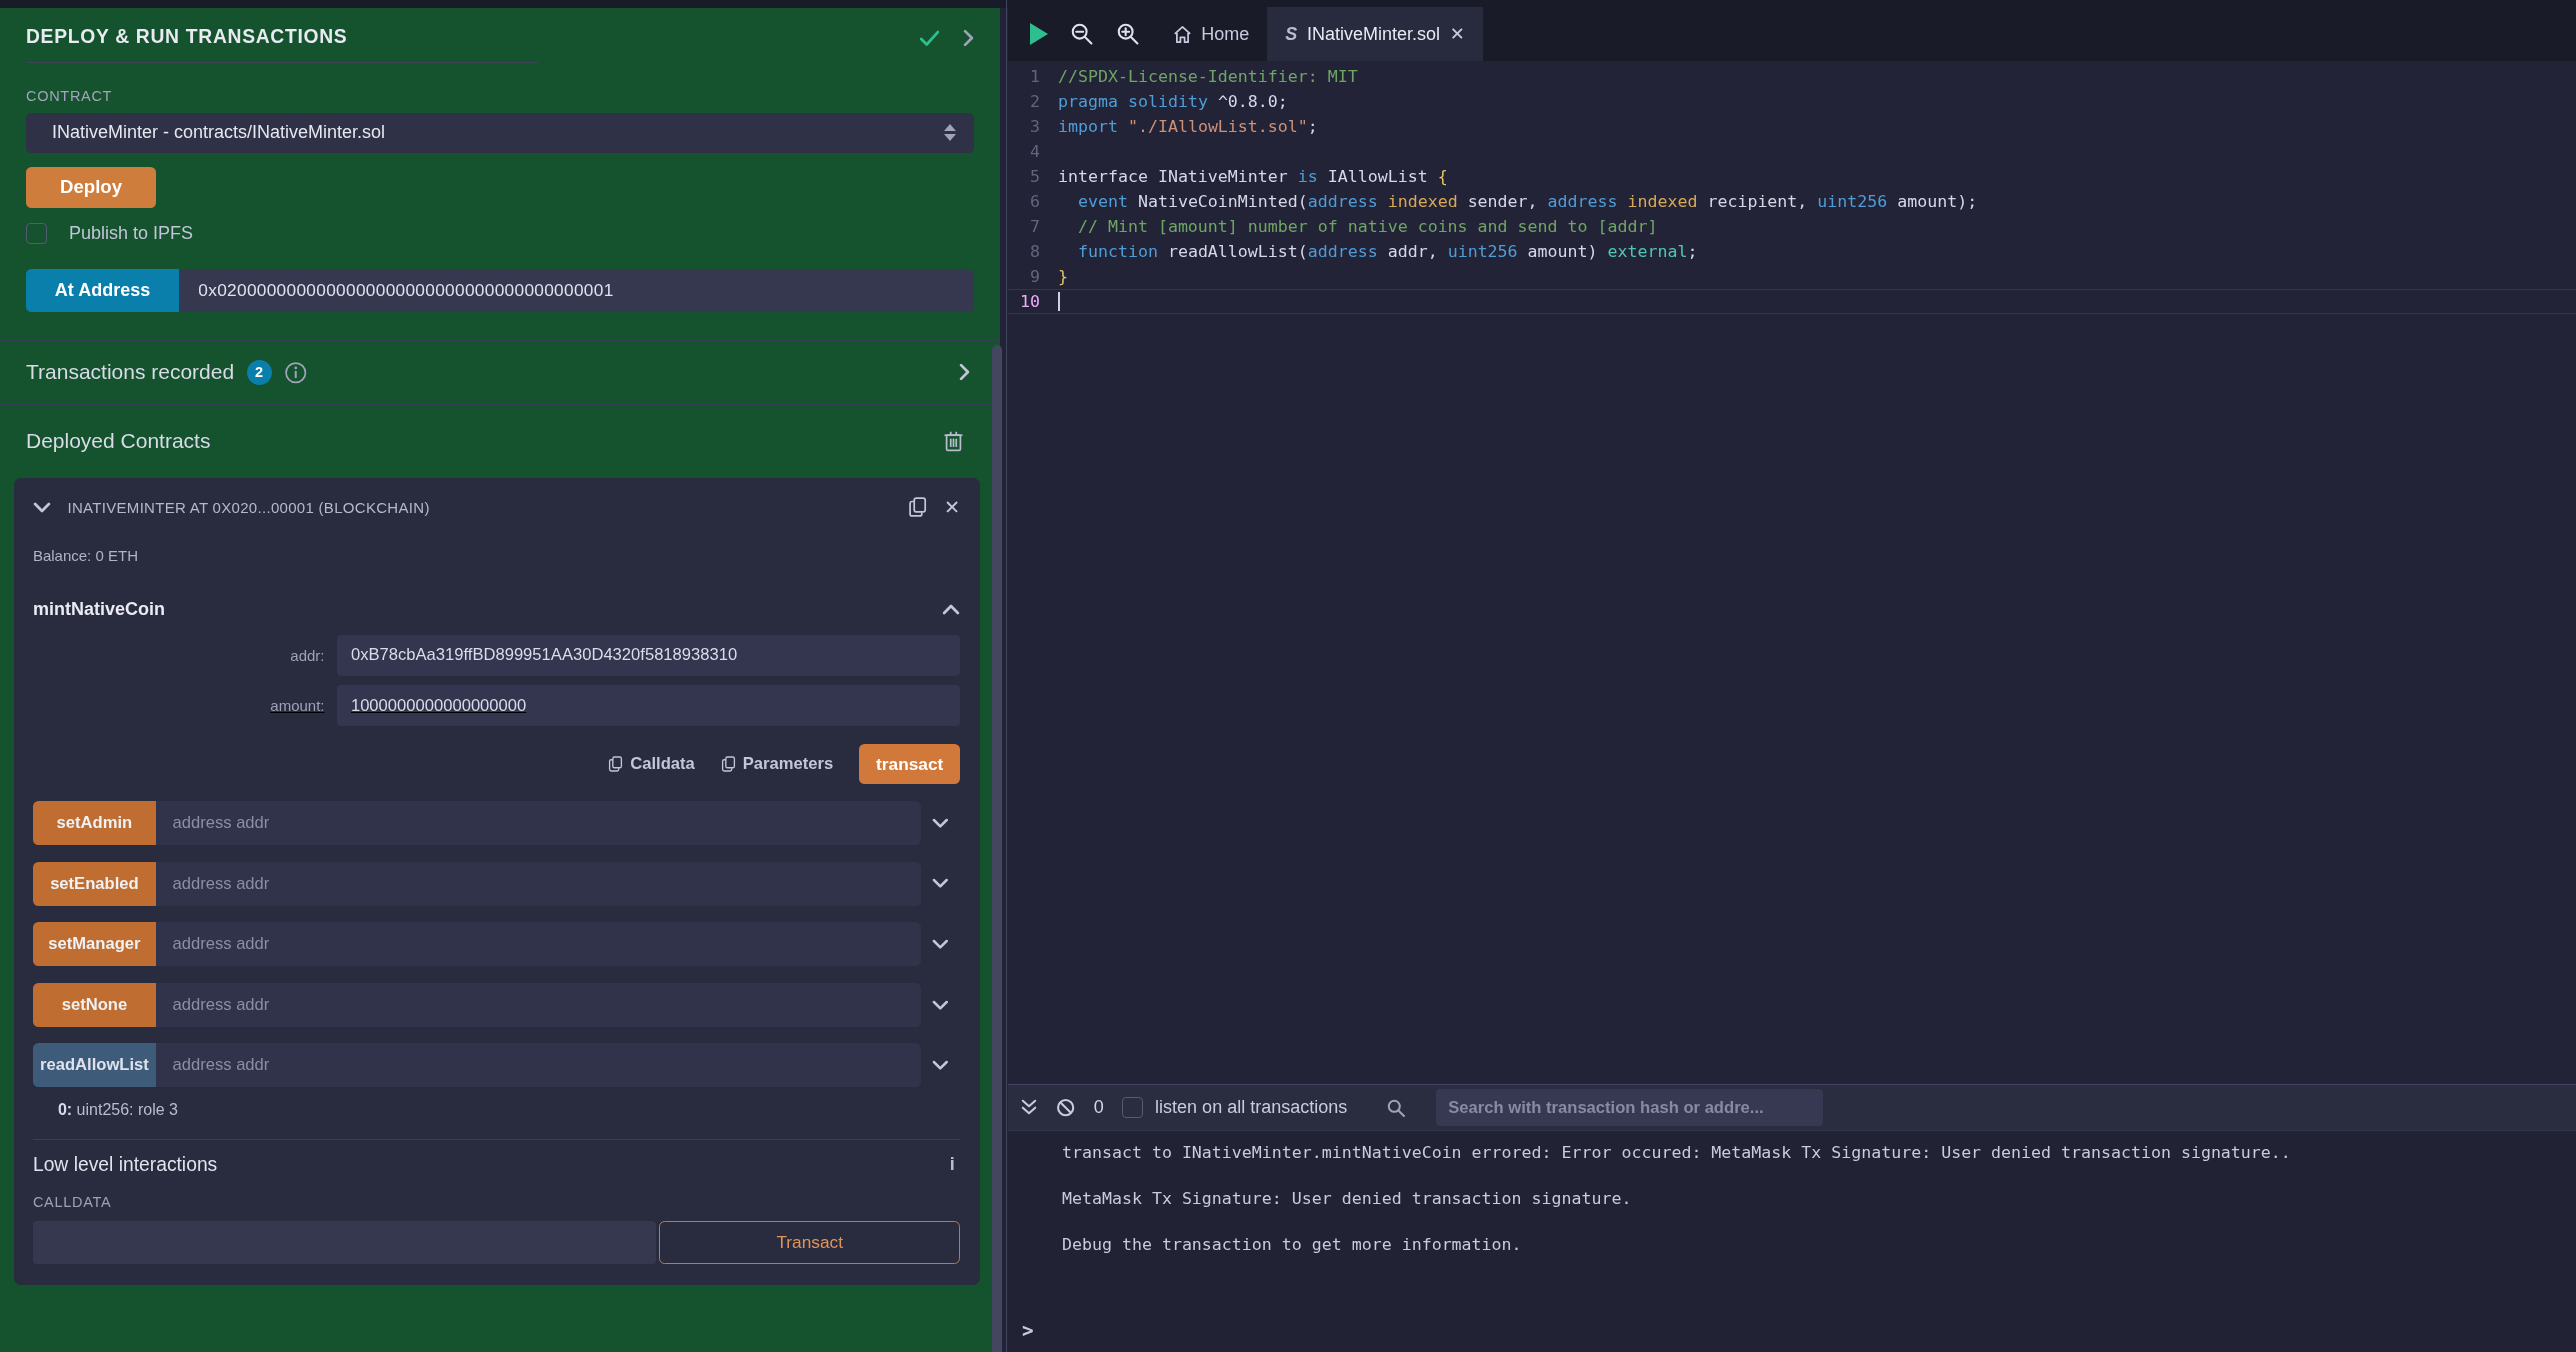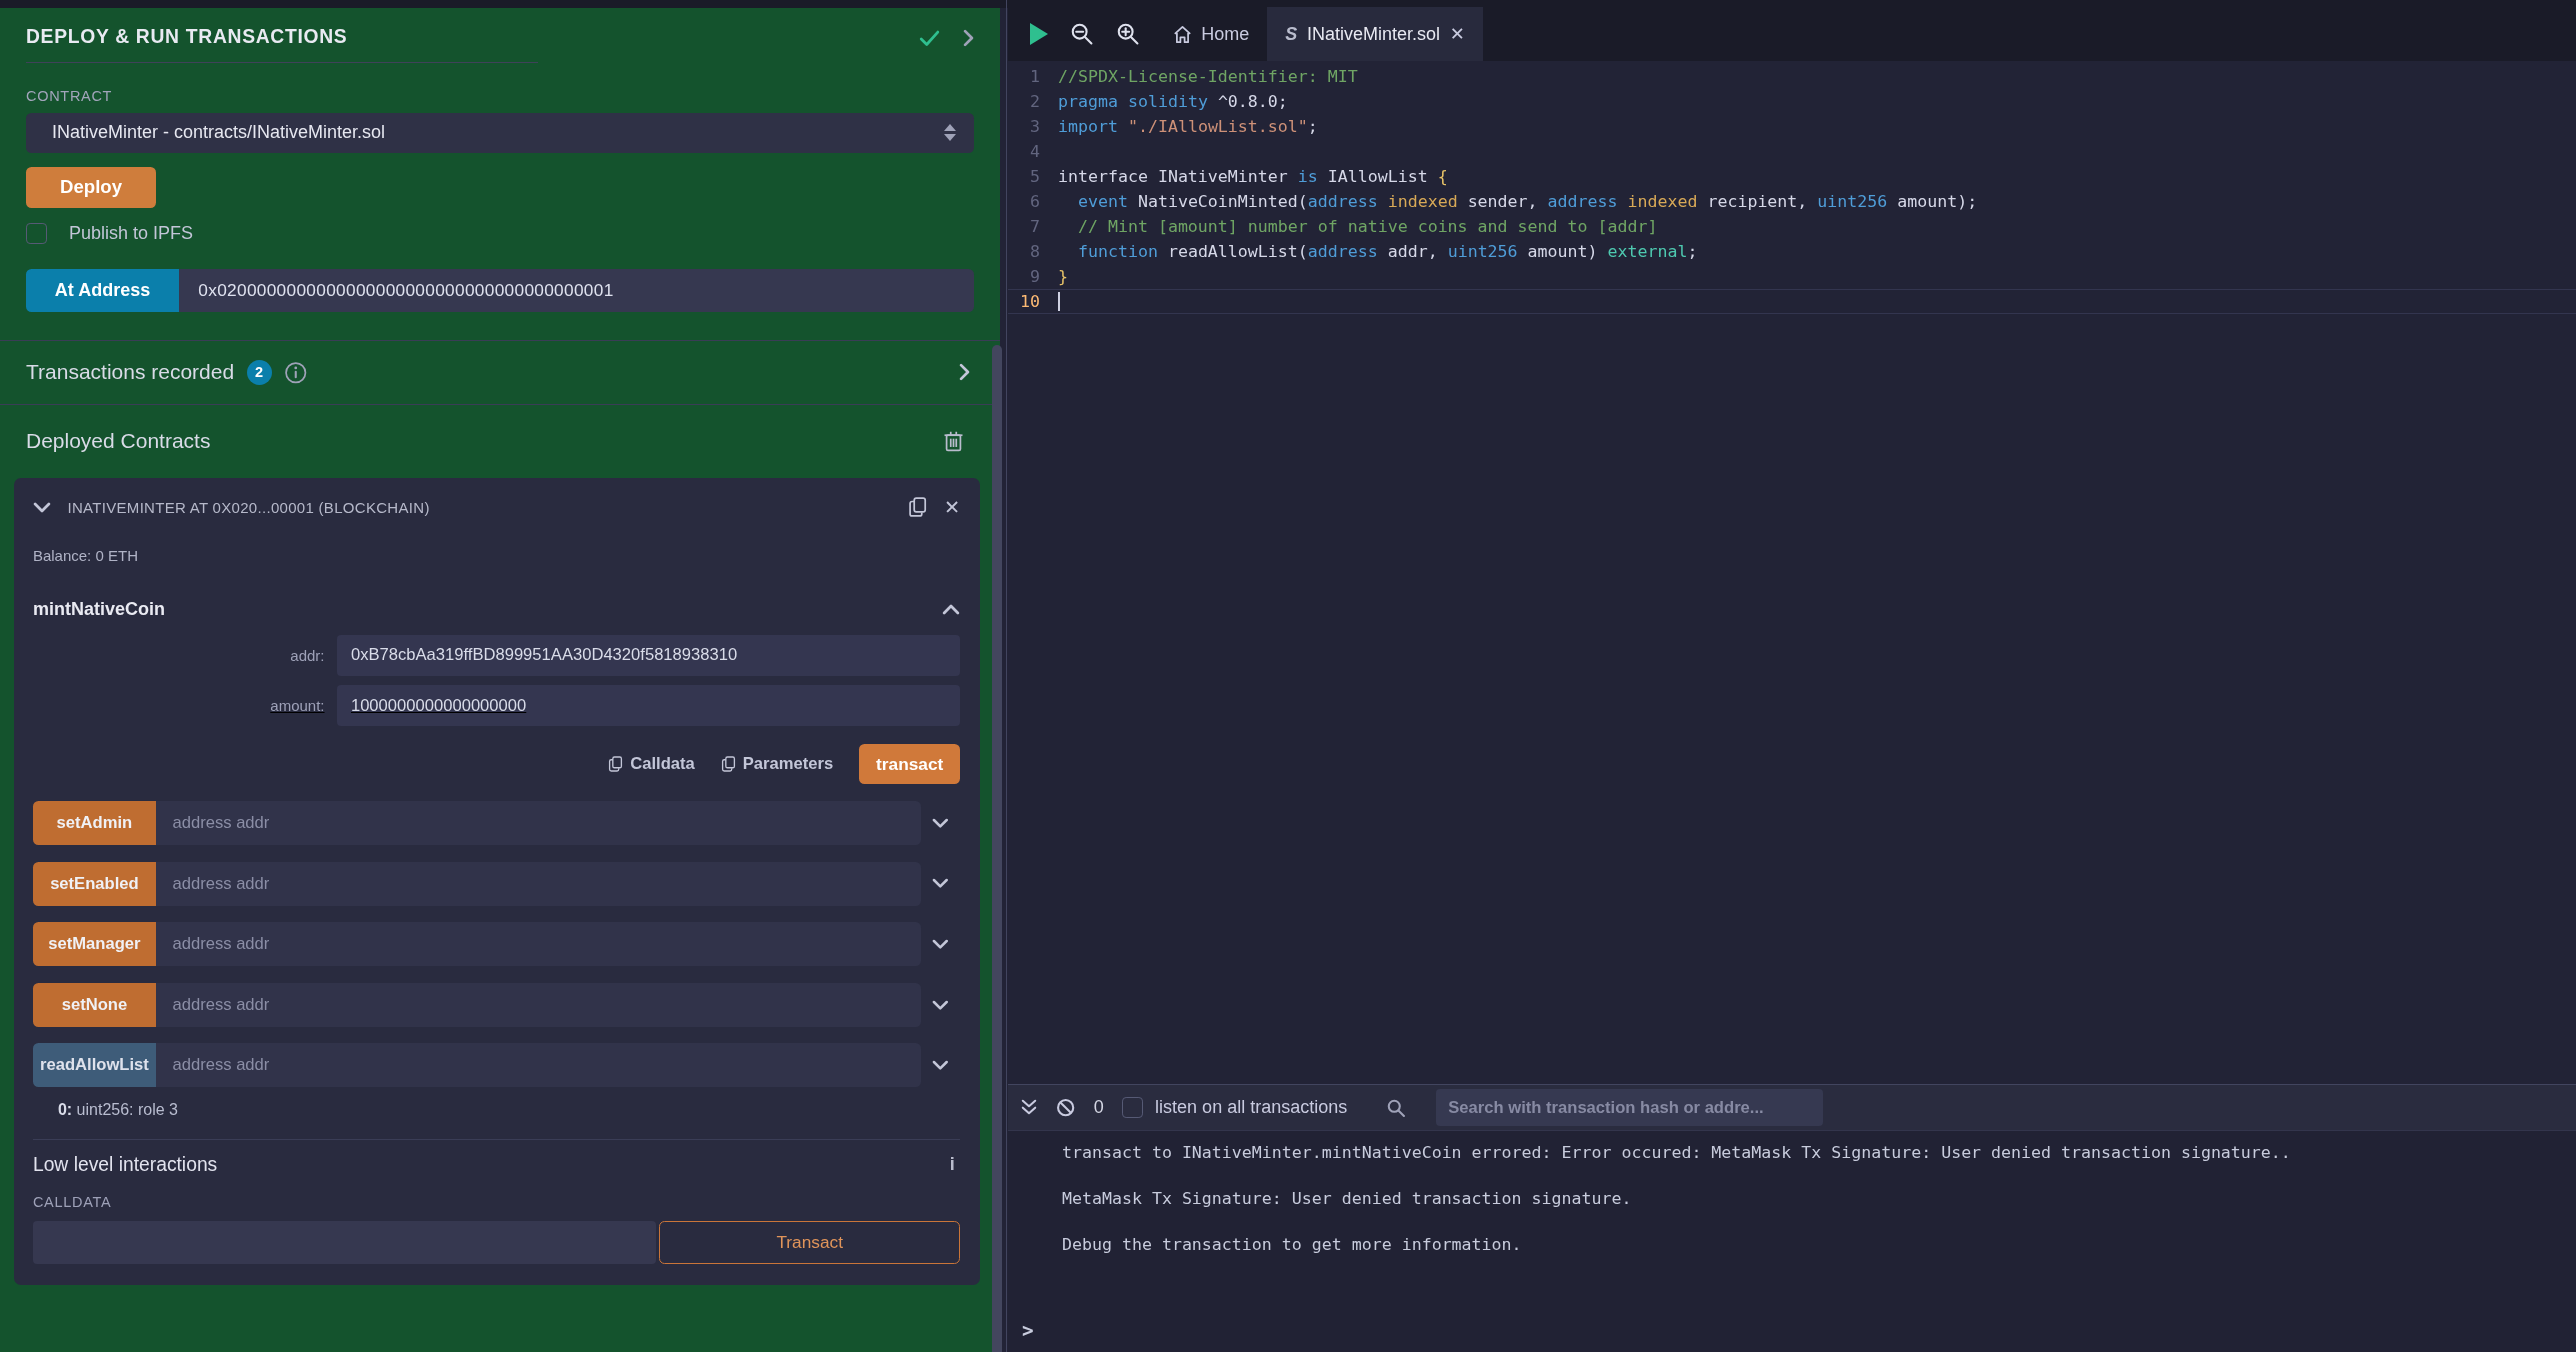--- a/index.html
+++ b/index.html
@@ -96,21 +96,21 @@
     color:#c9cbe0; font-size:18px; height:54px; }
   .file-tab { display:flex; align-items:center; gap:9.7px; padding:0 18px; height:54px;
     background:#282a3d; color:#e8e9f2; font-size:18px; align-self:flex-end; }
   .sol-icon { font-size:18px; font-weight:bold; color:#b9bccd; font-style:italic; }
   .tab-close { color:#c9cbe0; font-size:18px; }
 
   .editor { flex:1; position:relative; background:#222336; overflow:hidden; }
   .code { padding-top:2.8px; }
   .code-line { display:flex; height:25px; align-items:center; font-family:"DejaVu Sans Mono",monospace; font-size:16.6px; }
   .gutter { width:50px; text-align:right; padding-right:18px; color:#62657f; flex:none; }
-  .code-line.current .gutter { color:#fdba74; }
+  .code-line.current .gutter { color:#f0abfc; }
   .line-content { white-space:pre; color:#d6d8e8; }
   .code-line.current { border-top:1.4px solid #33354f; border-bottom:1.4px solid #33354f; margin-right:200px; }
   .tok-c{color:#6fa564} .tok-k{color:#4f9dd8} .tok-s{color:#ce9178}
   .tok-m{color:#d8a957} .tok-b{color:#e8c368} .tok-x{color:#d6d8e8} .tok-e{color:#4ec9b0}
   .cursor { display:inline-block; width:2.1px; height:19.3px; background:#cfd1e2; vertical-align:middle; }
   .minimap { position:absolute; top:7px; right:22px; width:164px; }
   .mm-line { display:flex; height:1.4px; margin-bottom:1.4px; }
   .mm-line span { height:1.4px; display:inline-block; opacity:.85; }
   .editor-scroll-track { position:absolute; right:0; top:0; width:18px; height:100%; background:#252637; }
   .editor-scroll-thumb { position:absolute; right:1.4px; top:174px; width:15px; height:5.5px; background:#4a4d66; }

